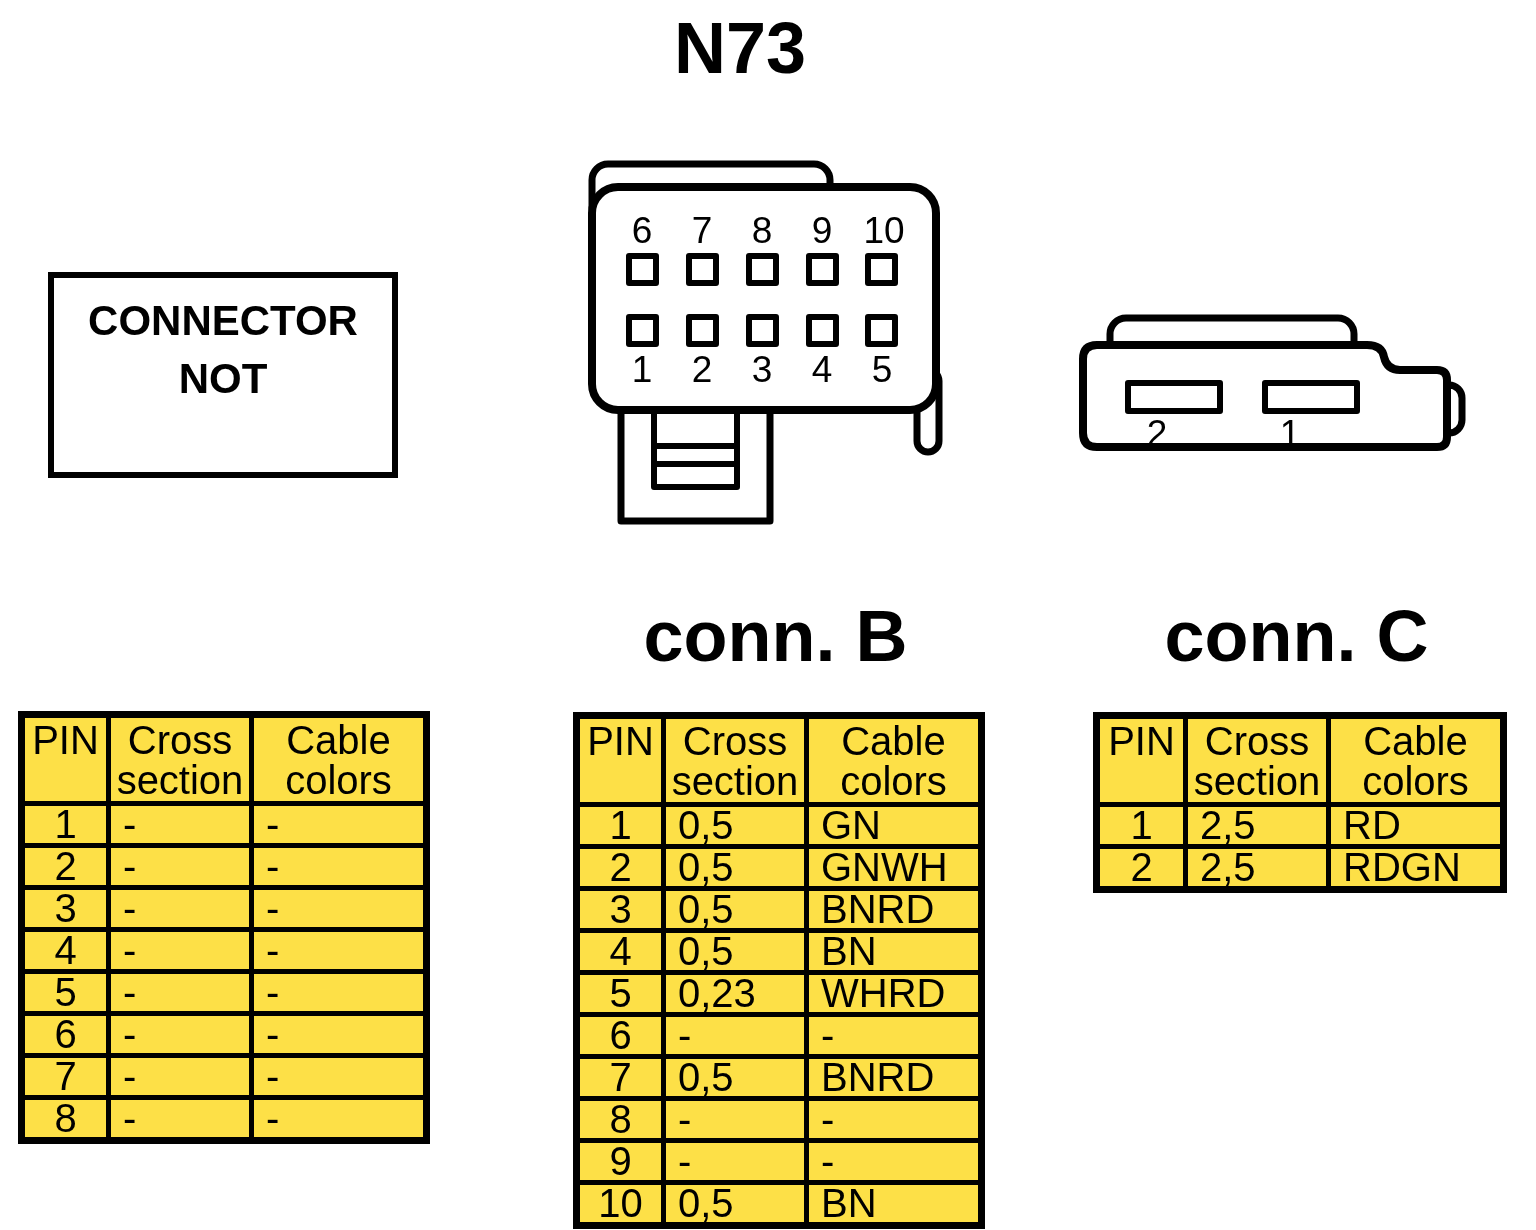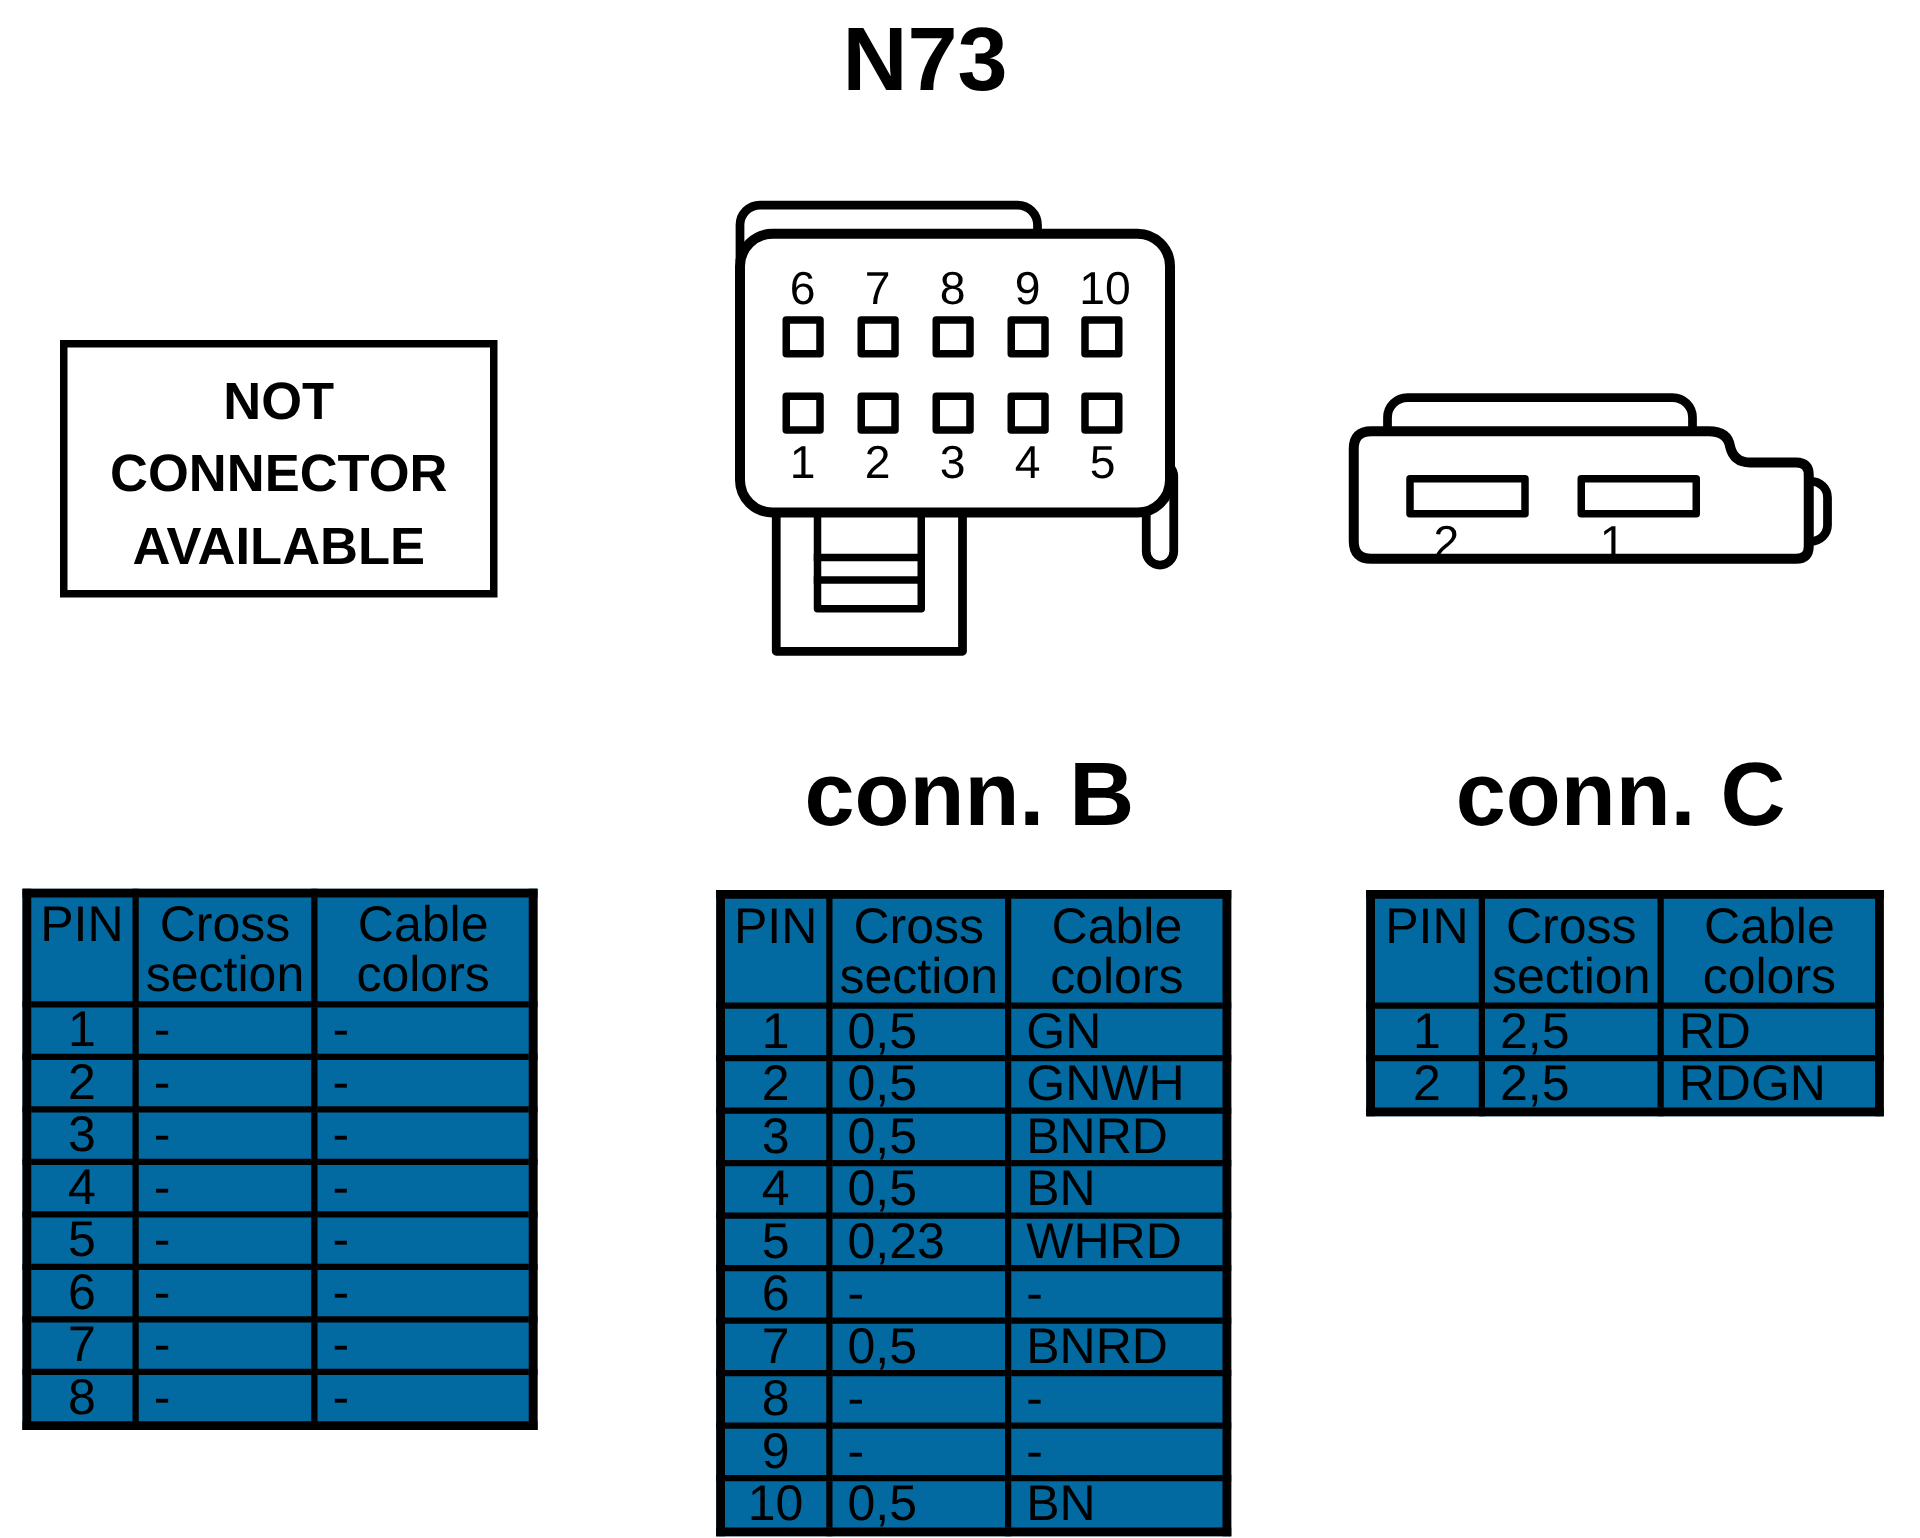--- a/index.html
+++ b/index.html
@@ -20,42 +20,41 @@
   .svg-c { left: 1060px; top: 295px; width: 420px; height: 170px; }
   .diagram-svg text { font-family: "Liberation Sans", sans-serif; font-size: 37px; fill: #000; }
 
   .conn-heading { position: absolute; top: 600px; text-align: center;
                   font-size: 72px; font-weight: bold; line-height: 72px; }
   .heading-a { left: 18px;  width: 405px; }
   .heading-b { left: 573px; width: 405px; }
   .heading-c { left: 1093px; width: 407px; }
 
   .pin-table { position: absolute; border-collapse: collapse; table-layout: fixed;
-               background: #0369a1; border: 7px solid #000; }
+               background: #fde047; border: 7px solid #000; }
   .table-a { left: 18px;  top: 711px; width: 405px; }
   .table-b { left: 573px; top: 712px; width: 405px; }
   .table-c { left: 1093px; top: 712px; width: 407px; }
   .pin-table td { border: 5px solid #000; font-size: 40px; overflow: hidden; }
   .pin-table td.hdr { height: 78px; vertical-align: top; text-align: center;
                       line-height: 40px; white-space: pre-line; padding-top: 2px; }
   .pin-table tr.data td { height: 35px; line-height: 35px; }
   .pin-table td.pin { text-align: center; }
   .pin-table td.val { text-align: left; padding-left: 12px; }
 </style>
 </head>
 <body>
 
 <div class="canvas">
 
   <div class="page-title">N73</div>
 
   <div class="na-box">
+    <div class="na-line">CONNECTOR</div>
     <div class="na-line">NOT</div>
-    <div class="na-line">CONNECTOR</div>
-    <div class="na-line">AVAILABLE</div>
   </div>
 
   <svg class="diagram-svg svg-b" viewBox="570 140 400 400">
     <g stroke="#000" fill="#ffffff" stroke-linejoin="round">
       <rect x="592" y="164" width="238" height="60" rx="16" stroke-width="7"></rect>
       <rect x="917" y="370" width="22" height="82" rx="11" stroke-width="7"></rect>
       <rect x="621" y="400" width="149" height="121" stroke-width="7"></rect>
       <rect x="654" y="400" width="83" height="87" stroke-width="6"></rect>
       <line x1="651" y1="446" x2="740" y2="446" stroke-width="6"></line>
       <line x1="651" y1="464" x2="740" y2="464" stroke-width="6"></line>

